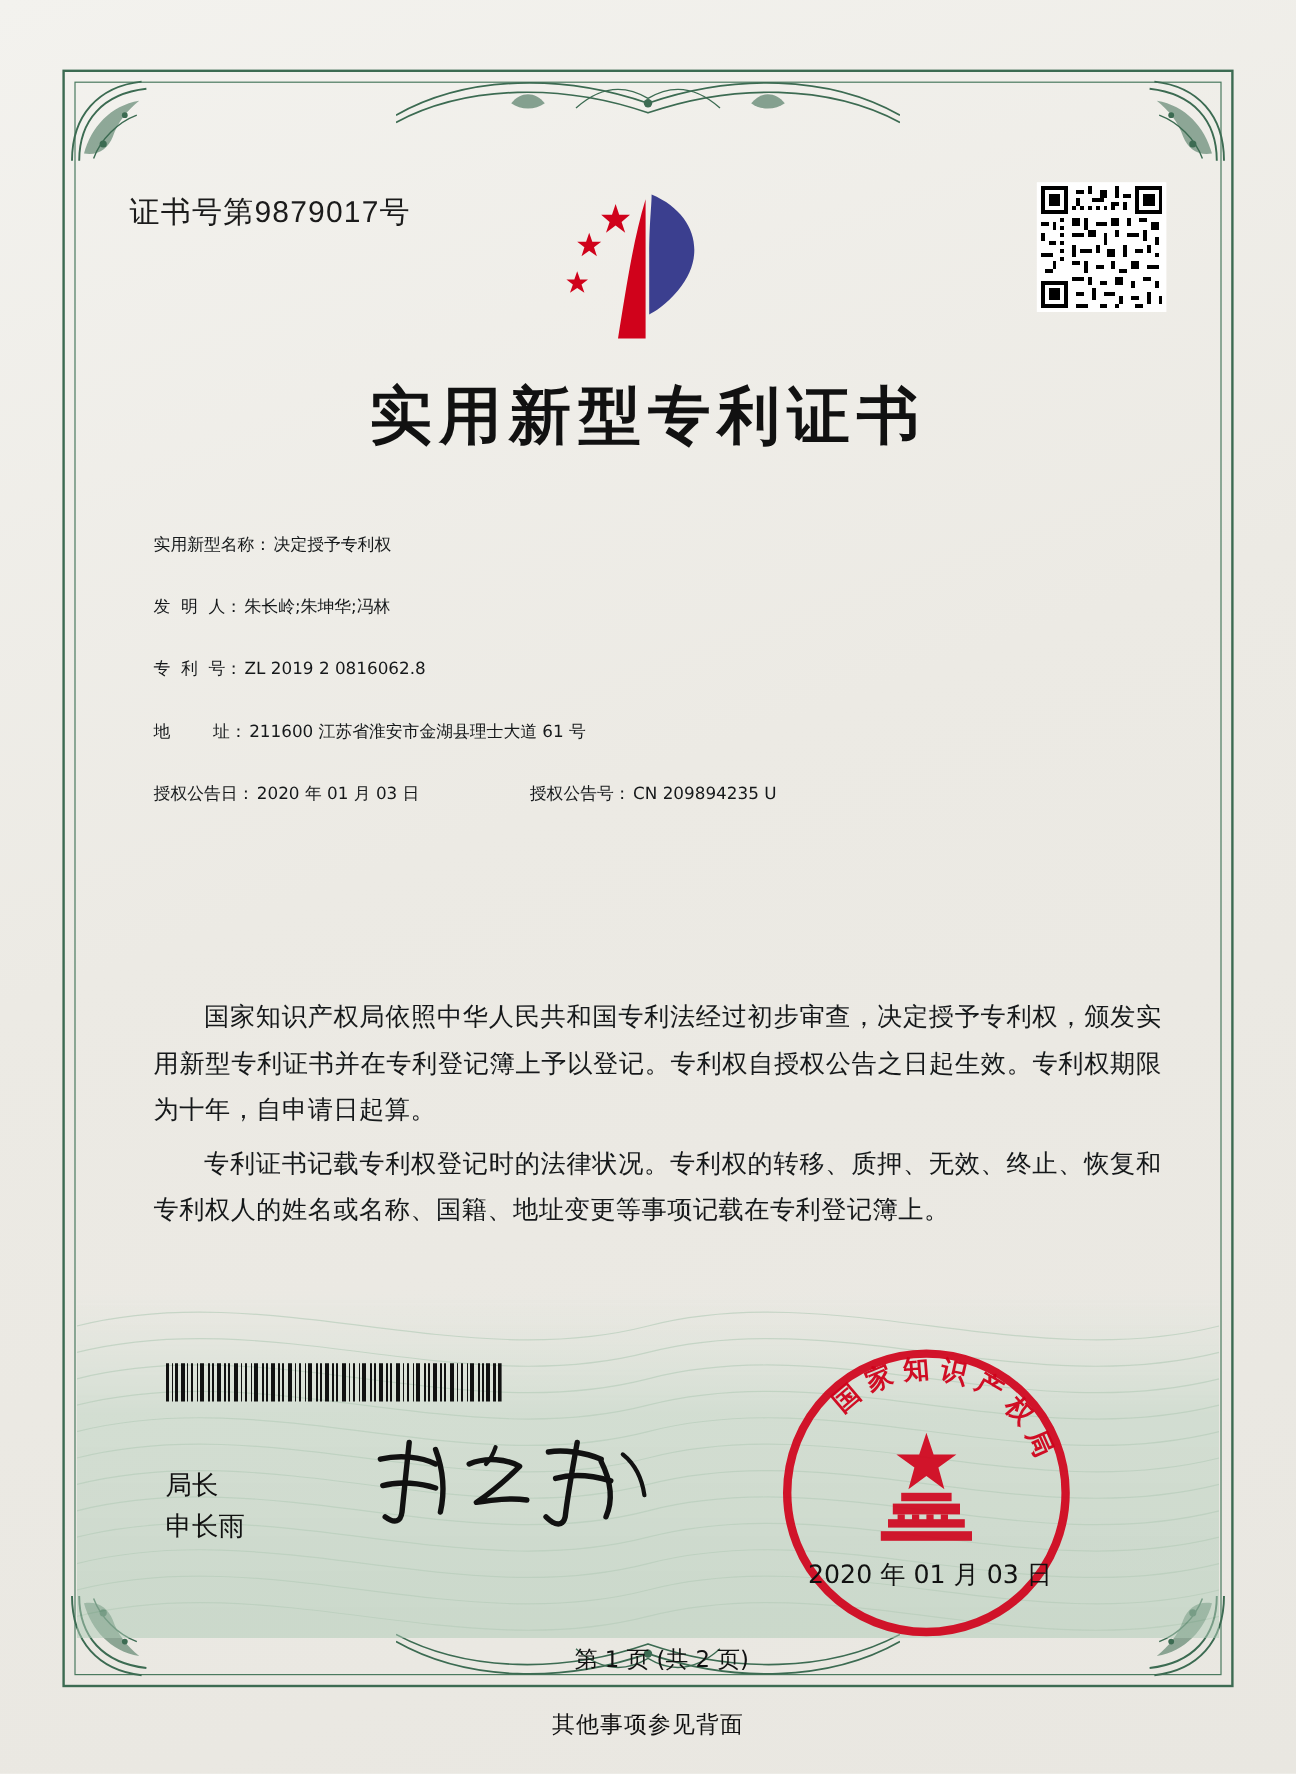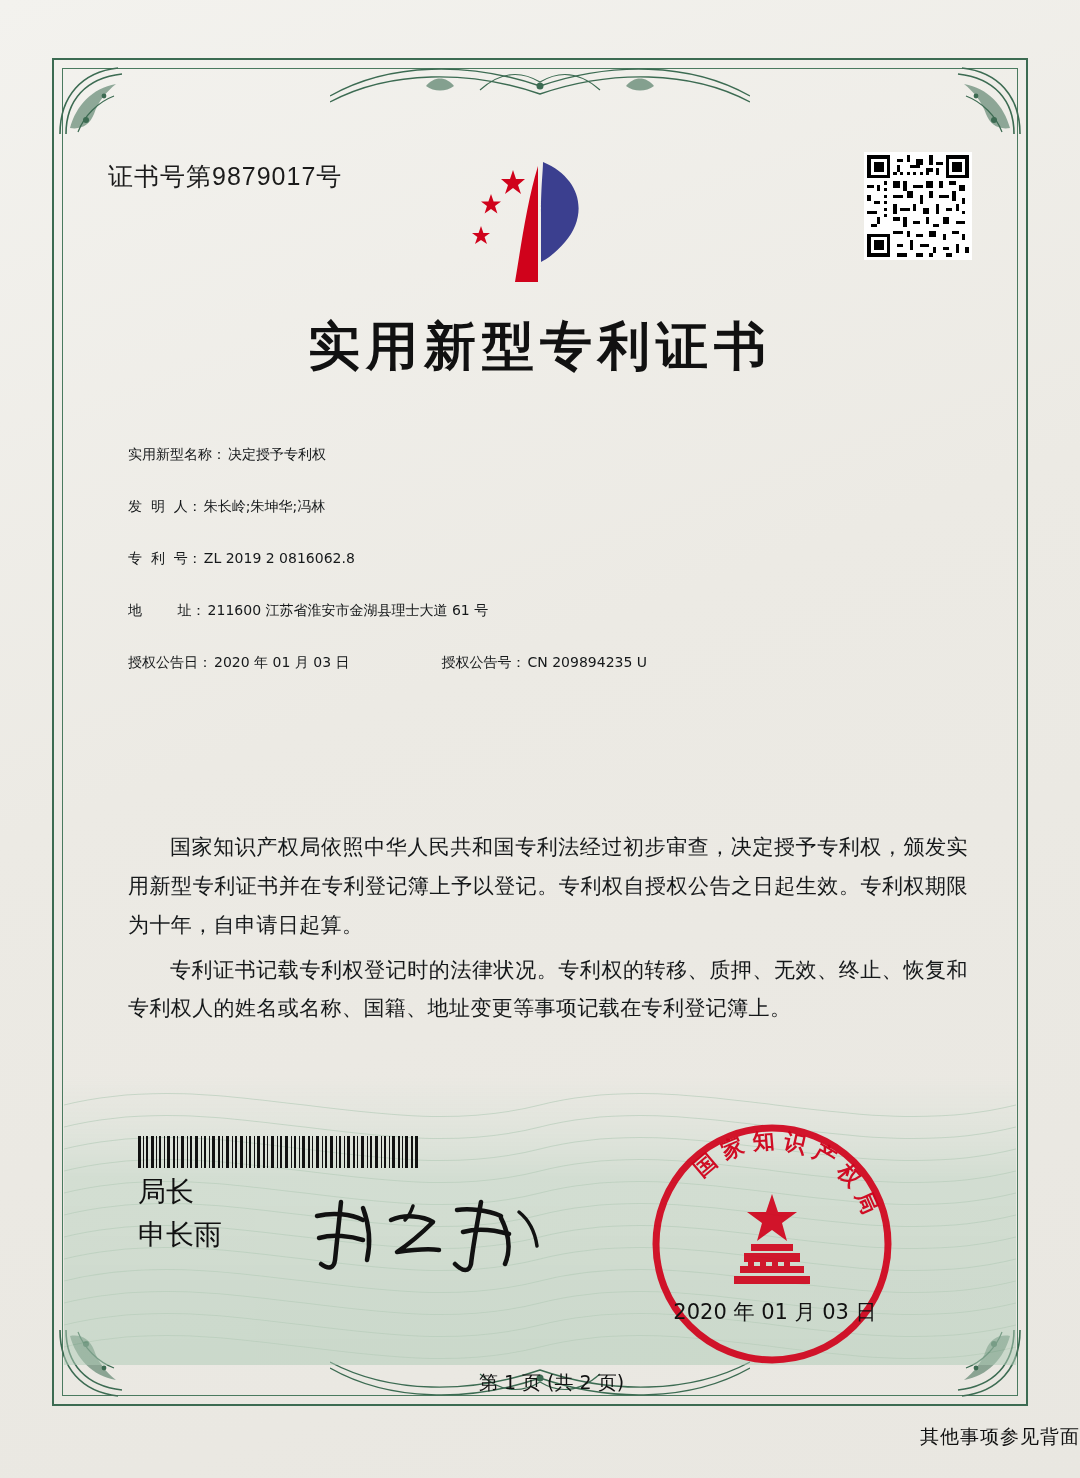--- a/index.html
+++ b/index.html
@@ -91,22 +91,22 @@
   }
   .band svg{width:100%;height:100%;display:block;}
 
   
   .barcode{
     position:absolute;left:138px;top:1136px;height:32px;width:280px;
   }
 
   
   .sig-label{
-    position:absolute;left:138px;top:1170px;
-    font-size:28px;color:#111;line-height:1.55;
+    position:absolute;left:138px;top:1222px;
+    font-size:22px;color:#111;line-height:1.55;
   }
   .sig-hand{
     position:absolute;left:305px;top:1190px;width:250px;height:90px;color:#111;
   }
   .sig-hand svg{width:100%;height:100%;}
 
   
   .seal{
     position:absolute;left:648px;top:1120px;width:248px;height:248px;
   }
@@ -115,21 +115,21 @@
     position:absolute;left:660px;top:1298px;width:230px;text-align:center;
     font-size:21px;color:#111;
   }
 
   
   .page-no{
     position:absolute;left:0;right:0;top:1370px;text-align:center;
     font-size:19px;color:#111;margin-left:23px;
   }
   .back-note{
-    position:absolute;left:0;right:0;top:1424px;text-align:right;
+    position:absolute;left:0;right:0;top:1424px;text-align:center;
     font-size:19px;color:#111;letter-spacing:1px;
   }
 </style>
 </head>
 <body>
 
 <div class="page">
 
   <div class="frame-outer"></div>
   <div class="frame-inner"></div>

